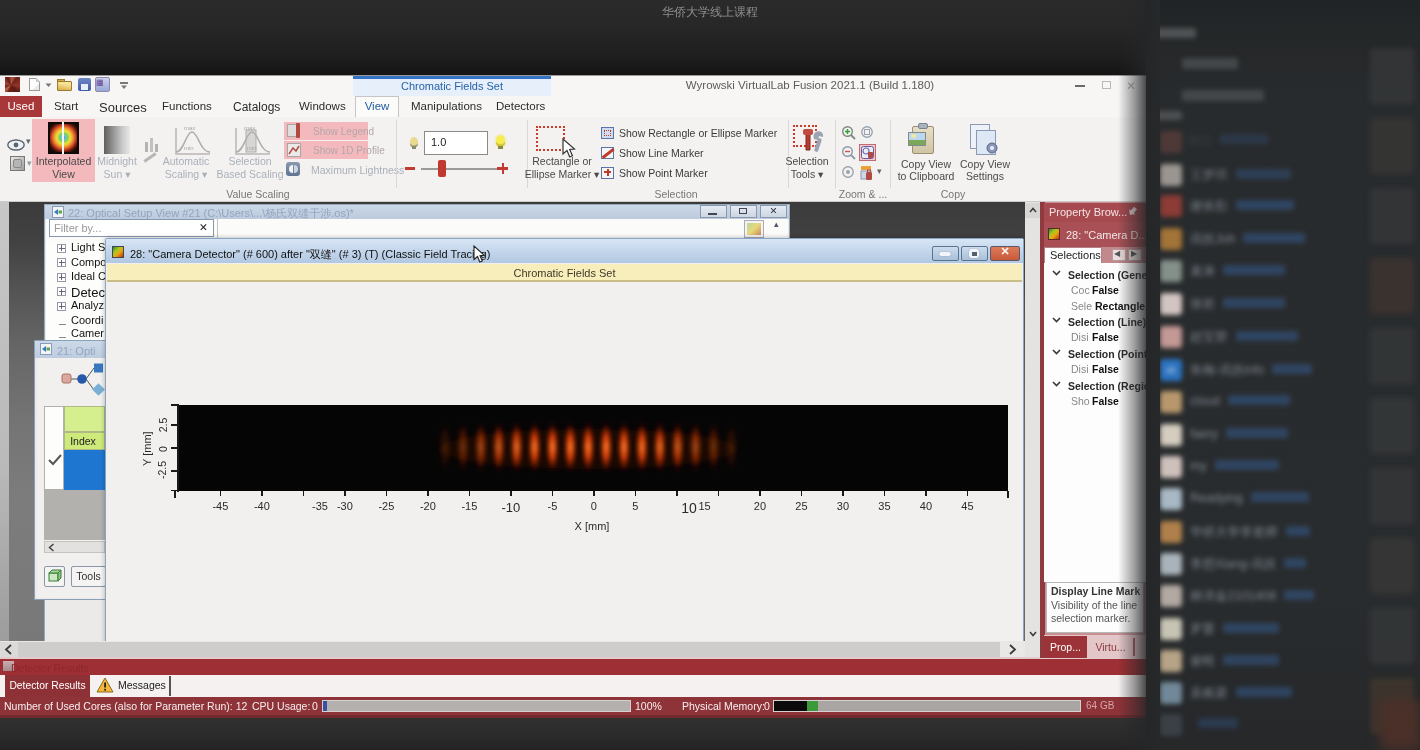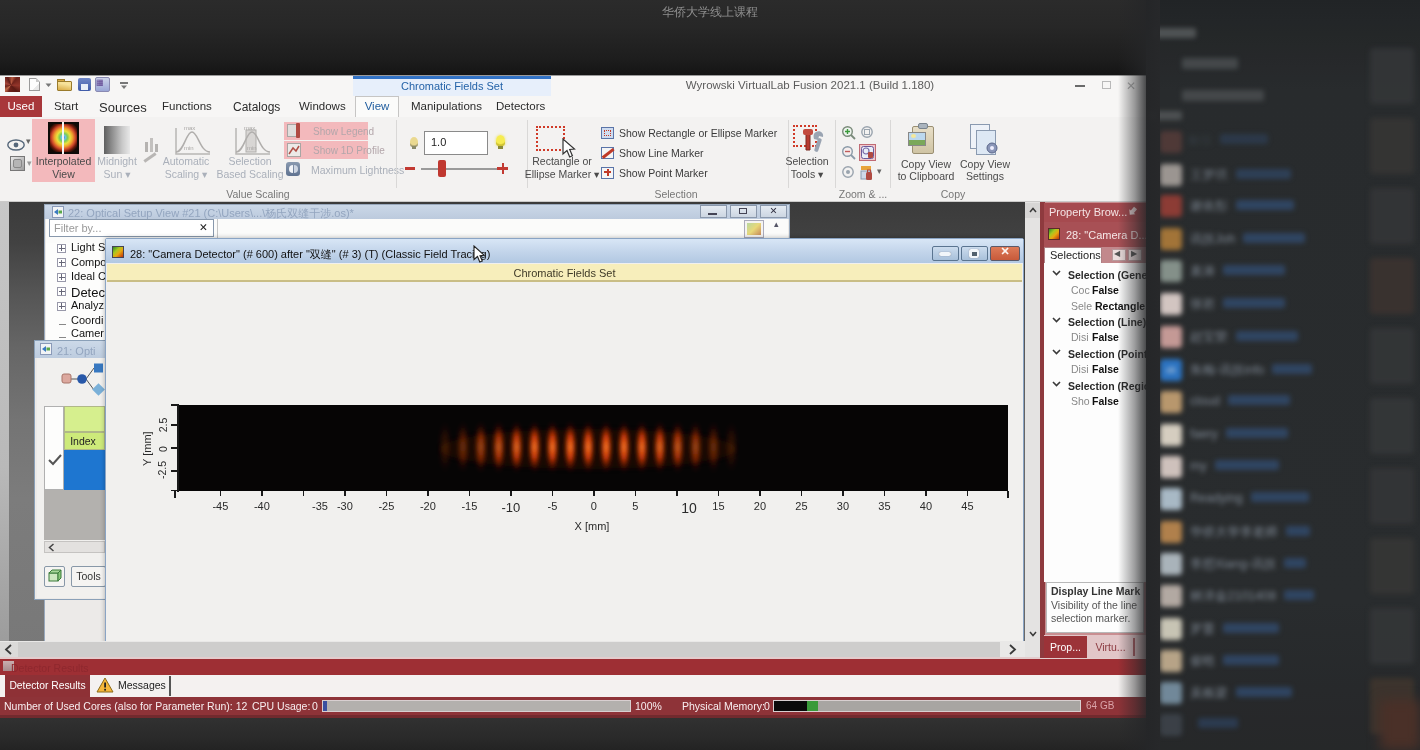--- a/index.html
+++ b/index.html
@@ -410,21 +410,21 @@
     <div class="txt" style="left:490.9px;top:500px;width:40px;text-align:center;font-size:13px;color:#2b2b2b;">-10</div>
     <div class="abs" style="left:551.6px;top:491px;width:1.5px;height:5px;background:#1a1a1a;"></div>
     <div class="txt" style="left:532.4px;top:500px;width:40px;text-align:center;font-size:11px;color:#2b2b2b;">-5</div>
     <div class="abs" style="left:593.1px;top:491px;width:1.5px;height:5px;background:#1a1a1a;"></div>
     <div class="txt" style="left:573.9px;top:500px;width:40px;text-align:center;font-size:11px;color:#2b2b2b;">0</div>
     <div class="abs" style="left:634.6px;top:491px;width:1.5px;height:5px;background:#1a1a1a;"></div>
     <div class="txt" style="left:615.4px;top:500px;width:40px;text-align:center;font-size:11px;color:#2b2b2b;">5</div>
     <div class="abs" style="left:676.1px;top:491px;width:1.5px;height:5px;background:#1a1a1a;"></div>
     <div class="txt" style="left:656.9px;top:500px;width:40px;text-align:right;font-size:14px;color:#2b2b2b;">10</div>
     <div class="abs" style="left:717.6px;top:491px;width:1.5px;height:5px;background:#1a1a1a;"></div>
-    <div class="txt" style="left:698.4px;top:500px;width:40px;text-align:center;font-size:11px;color:#2b2b2b;">15</div>
+    <div class="txt" style="left:698.4px;top:500px;width:40px;font-size:11px;color:#2b2b2b;">15</div>
     <div class="abs" style="left:759.1px;top:491px;width:1.5px;height:5px;background:#1a1a1a;"></div>
     <div class="txt" style="left:739.9px;top:500px;width:40px;text-align:center;font-size:11px;color:#2b2b2b;">20</div>
     <div class="abs" style="left:800.6px;top:491px;width:1.5px;height:5px;background:#1a1a1a;"></div>
     <div class="txt" style="left:781.4px;top:500px;width:40px;text-align:center;font-size:11px;color:#2b2b2b;">25</div>
     <div class="abs" style="left:842.1px;top:491px;width:1.5px;height:5px;background:#1a1a1a;"></div>
     <div class="txt" style="left:822.9px;top:500px;width:40px;text-align:center;font-size:11px;color:#2b2b2b;">30</div>
     <div class="abs" style="left:883.6px;top:491px;width:1.5px;height:5px;background:#1a1a1a;"></div>
     <div class="txt" style="left:864.4px;top:500px;width:40px;text-align:center;font-size:11px;color:#2b2b2b;">35</div>
     <div class="abs" style="left:925.1px;top:491px;width:1.5px;height:5px;background:#1a1a1a;"></div>
     <div class="txt" style="left:905.9px;top:500px;width:40px;text-align:center;font-size:11px;color:#2b2b2b;">40</div>

